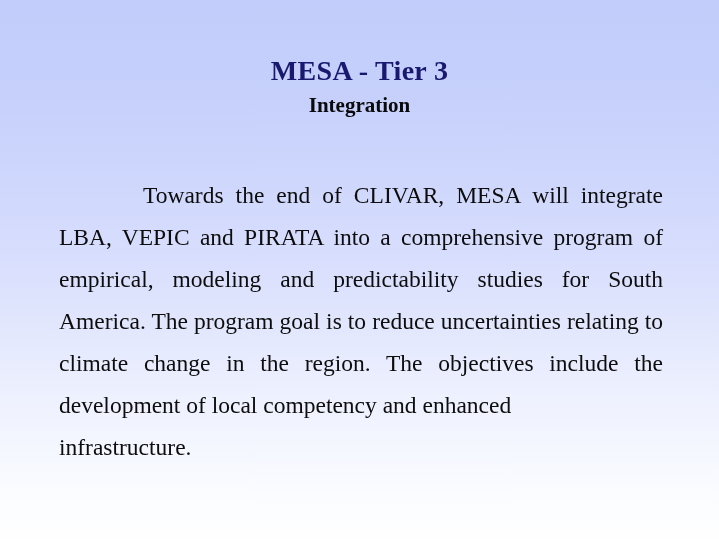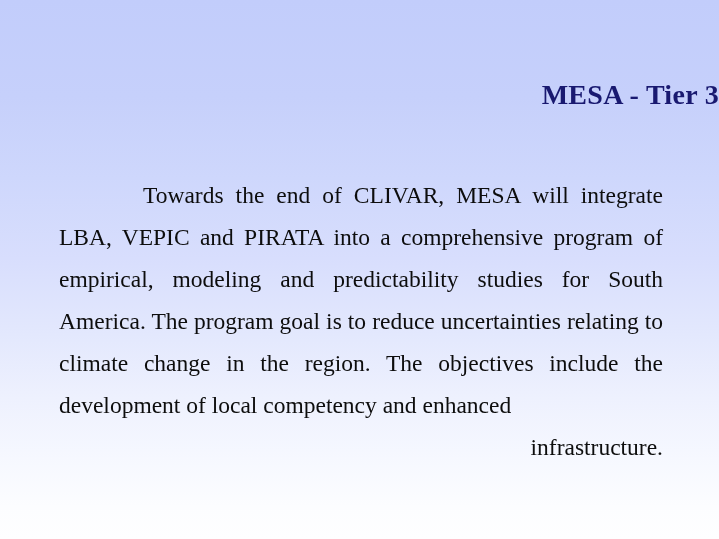--- a/index.html
+++ b/index.html
@@ -28,22 +28,21 @@
         #fcfdff 94%,
         #fefeff 100%);
   }
 
   
   #title-block {
     position: absolute;
     left: 0;
     top: 54px;
     width: 719px;
-    text-align: right;
-    margin-top: 24px;
+    text-align: center;
   }
   #slide-title {
     font-size: 28px;
     font-weight: bold;
     color: #191970;
     line-height: 34px;
     letter-spacing: 0.3px;
     white-space: nowrap;
   }
   #slide-subtitle {
@@ -73,30 +72,31 @@
     hyphens: none;
   }
   .body-para:after {
     content: "";
     display: inline-block;
     width: 100%;
   }
   
   .body-para > .last-line {
     display: block;
-    text-align: right;
+    text-align: left;
     text-indent: 0;
   }
 </style>
 </head>
 <body>
 
 <div id="slide">
 
   <div id="title-block">
     <div id="slide-title">MESA - Tier 3</div>
+    <div id="slide-subtitle">Integration</div>
   </div>
 
   <div id="body-block">
     <p class="body-para"><span>Towards the end of CLIVAR, MESA will integrate LBA, VEPIC and PIRATA into a comprehensive program of empirical, modeling and predictability studies for South America. The program goal is to reduce uncertainties relating to climate change in the region. The objectives include the development of local competency and enhanced</span><span class="last-line">infrastructure.</span></p>
   </div>
 
 </div>
 
 </body></html>

